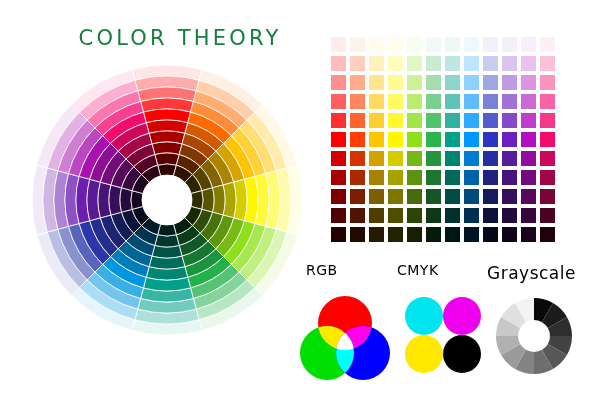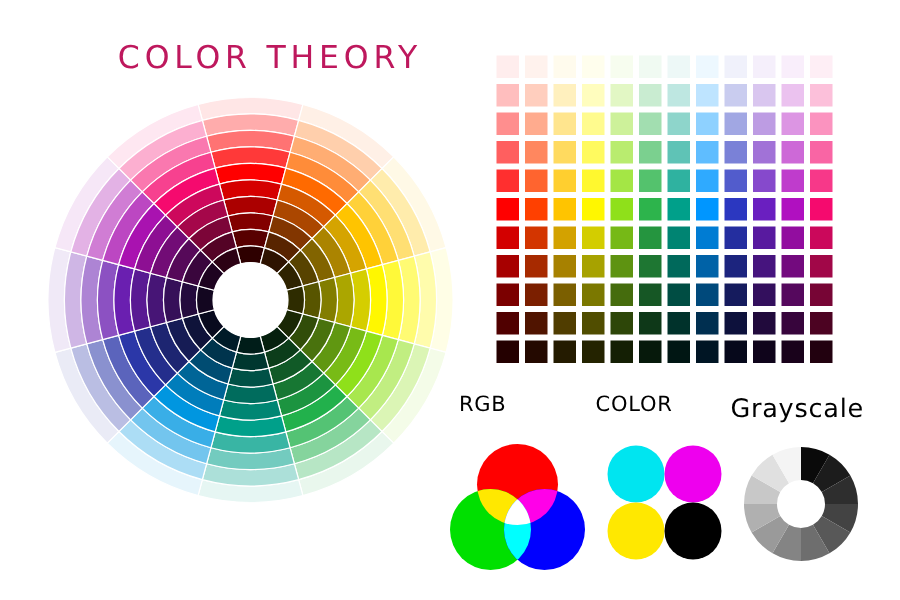--- a/index.html
+++ b/index.html
@@ -21,21 +21,21 @@
   #page-title {
     position: absolute;
     left: 60px;
     top: 26px;
     width: 240px;
     text-align: center;
     font-family: "DejaVu Sans", sans-serif;
     font-size: 21px;
     font-weight: 400;
     letter-spacing: 3.2px;
-    color: #be185d;
+    color: #15803d;
     white-space: nowrap;
   }
 
   
   #color-wheel {
     position: absolute;
     left: 32px;
     top: 65px;
   }
 
@@ -333,21 +333,21 @@
     <div class="swatch" style="background: rgb(6, 25, 11);"></div>
     <div class="swatch" style="background: rgb(0, 22, 19);"></div>
     <div class="swatch" style="background: rgb(0, 21, 36);"></div>
     <div class="swatch" style="background: rgb(6, 8, 27);"></div>
     <div class="swatch" style="background: rgb(15, 4, 27);"></div>
     <div class="swatch" style="background: rgb(25, 2, 27);"></div>
     <div class="swatch" style="background: rgb(34, 1, 15);"></div>
   </div>
 
 <div class="model-label" id="label-rgb">RGB</div>
-<div class="model-label" id="label-cmyk">COLOR</div>
+<div class="model-label" id="label-cmyk">CMYK</div>
 <div class="model-label" id="label-grayscale">Grayscale</div>
 
 <svg id="rgb-diagram" width="90" height="88" viewBox="0 0 90 88">
   <defs>
     <clipPath id="clip-r">
         <circle cx="45" cy="28" r="27"></circle>
       </clipPath>
     <clipPath id="clip-g">
         <circle cx="27" cy="58" r="27"></circle>
       </clipPath>

